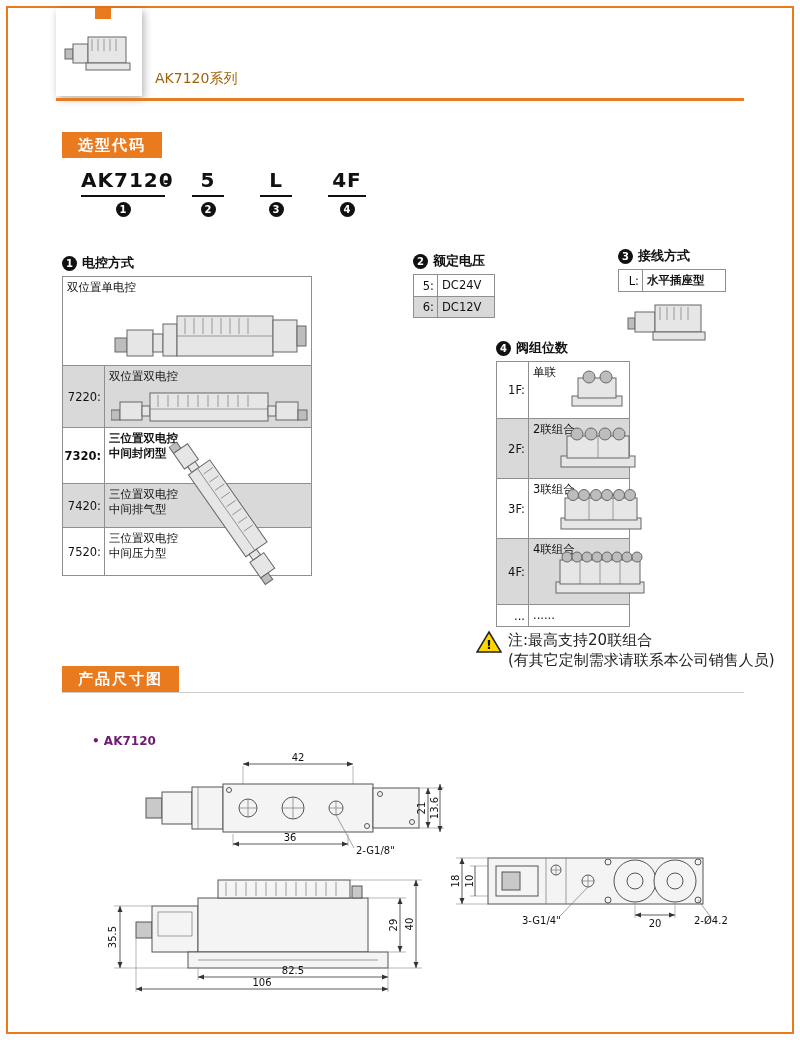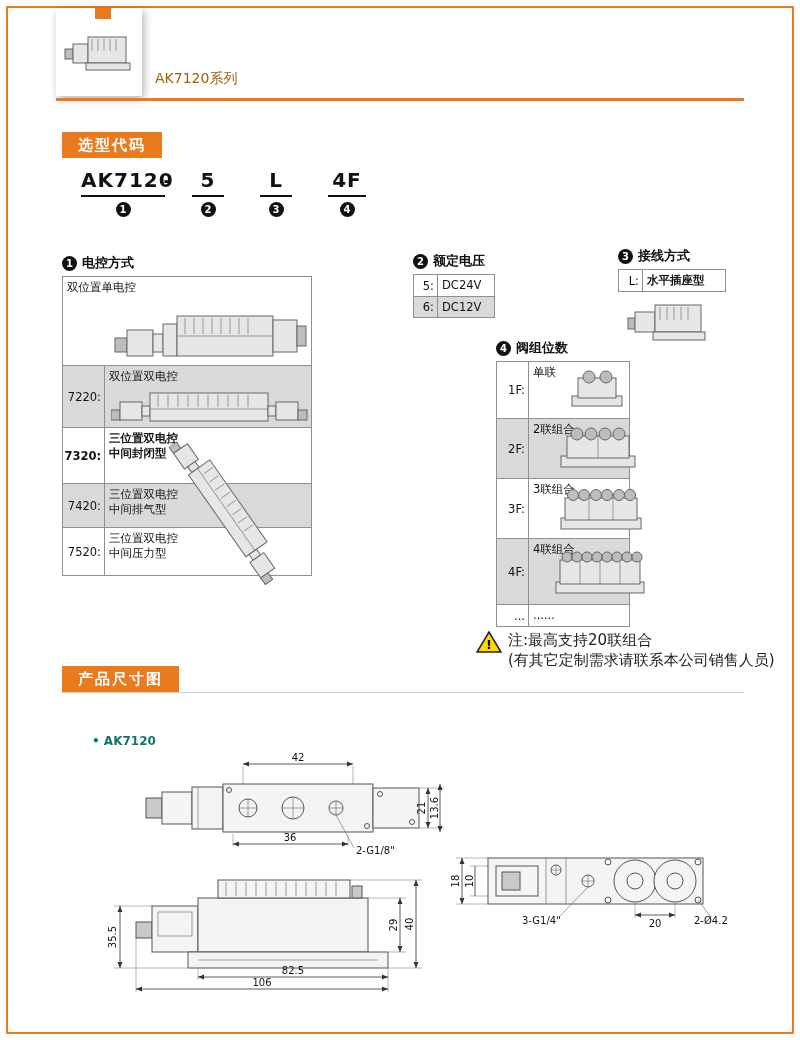--- a/index.html
+++ b/index.html
@@ -45,21 +45,21 @@
   .diagram{position:absolute;right:2px;bottom:1px;}
   .diag-overlay{position:absolute;left:196px;top:428px;width:170px;height:44px;
                 transform:rotate(55deg);transform-origin:0 0;z-index:3;}
   .mimg{position:absolute;z-index:2;}
 
   
   .warn{position:absolute;left:476px;top:630px;display:flex;gap:6px;align-items:flex-start;}
   .warn-text{font-size:15px;line-height:1.35;color:#222;}
 
   
-  .model-label{position:absolute;left:92px;top:734px;font-size:12px;font-weight:bold;color:#0f766e;}
+  .model-label{position:absolute;left:92px;top:734px;font-size:12px;font-weight:bold;color:#701a75;}
   .drawing{position:absolute;}
 
   
   svg text{font-family:"DejaVu Sans","Liberation Sans",sans-serif;}
   .part{fill:#f4f4f4;stroke:#555;stroke-width:1;}
   .partd{fill:#c9c9c9;stroke:#555;stroke-width:1;}
   .vg{fill:#e6e6e6;stroke:#666;stroke-width:1;}
   .vgd{fill:#bdbdbd;stroke:#666;stroke-width:1;}
   .thin{stroke:#777;stroke-width:.7;fill:none;}
   .ext{stroke:#888;stroke-width:.6;}

